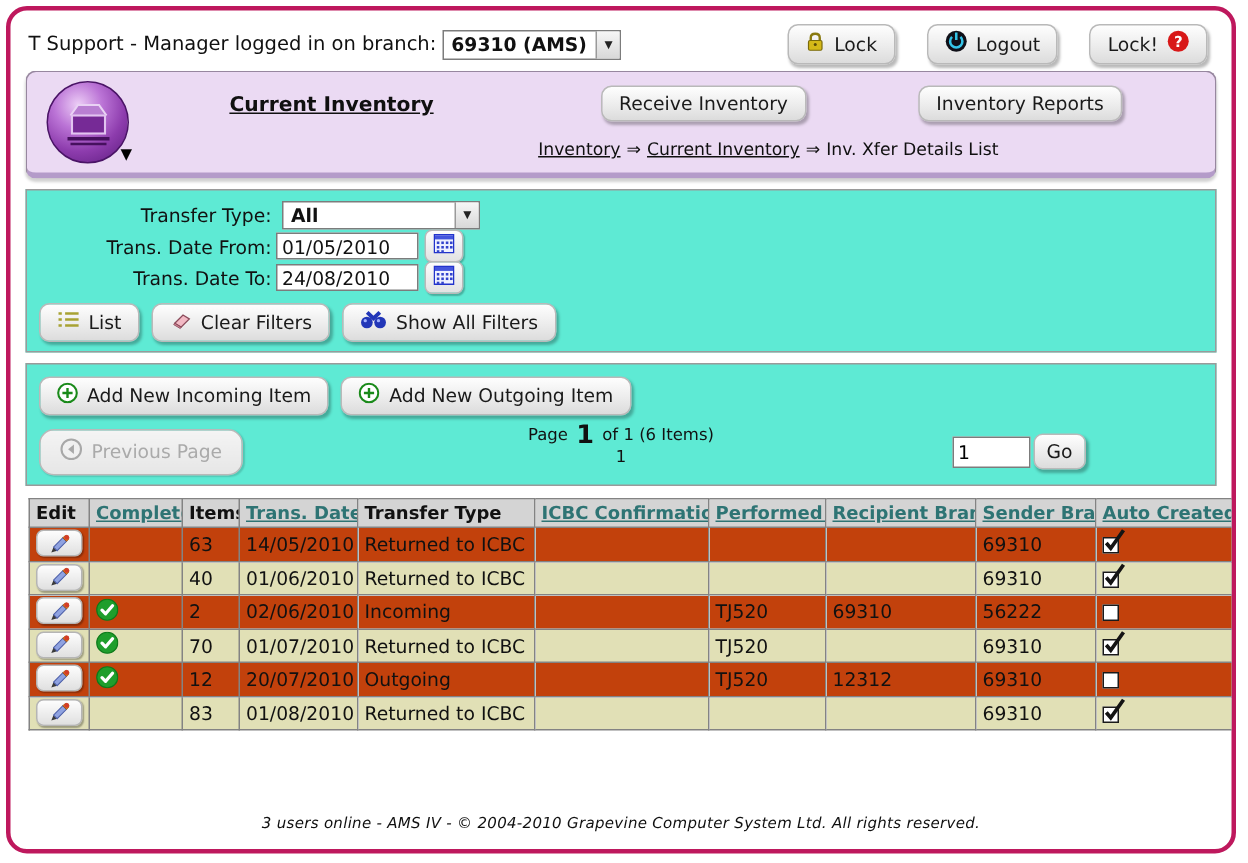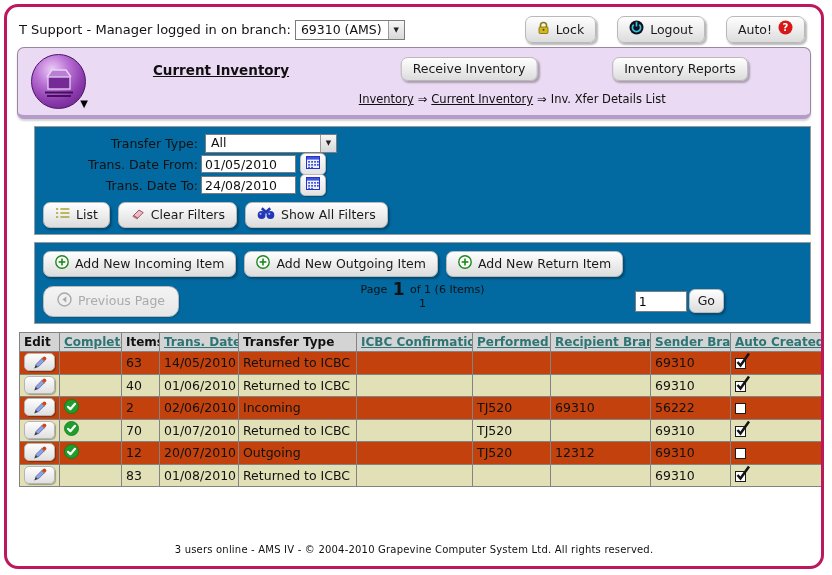--- a/index.html
+++ b/index.html
@@ -10,22 +10,22 @@
   }
   .frame {
     position:relative; margin:4px; width:820px; height:565px;
     border:3px solid #be185d; border-radius:14px; background:#fff; overflow:hidden;
   }
 
   
   .topbar { display:flex; align-items:center; padding:11px 12px 4px 12px; height:38px; }
   .topbar-text { font-size:13px; white-space:nowrap; }
   .fake-select {
-    display:inline-flex; align-items:flex-end; margin-left:4px;
-    border:1px solid #7c7c7c; background:#fff; height:20px; cursor:pointer;
+    display:inline-flex; align-items:flex-start; margin-left:4px;
+    border:1px solid #7c7c7c; background:#fff; height:20px; cursor:pointer;font-weight:bold;
   }
   .fake-select .val { padding:1px 6px 2px 5px; font-size:12.5px; }
   .fake-select .dd  {
     width:16px; height:100%; border-left:1px solid #9a9a9a;
     background:linear-gradient(180deg,#f6f6f6,#d8d8d8);
     display:flex; align-items:center; justify-content:center;
     font-size:7px; color:#222;
   }
   .branch-select .val { min-width:88px; }
   .topbar-buttons { margin-left:auto; display:flex; gap:21px; padding-right:4px; }
@@ -70,21 +70,21 @@
   .band-btn.reports { left:662px; }
   .breadcrumb {
     position:absolute; left:50%; bottom:9px; transform:translateX(-18%);
     font-size:11.5px; white-space:nowrap; color:#101010;
   }
   .breadcrumb a { color:#101010; text-decoration:underline; cursor:pointer; }
   .breadcrumb .sep { margin:0 4px; }
 
   
   .panel {
-    margin:7px 10px 0 27px; border:1px solid #9a9a9a; background:#0369a1; padding:6px 8px;
+    margin:7px 10px 0 10px; border:1px solid #9a9a9a; background:#5eead4; padding:6px 8px;
   }
   .filter-row { display:flex; align-items:center; height:20px; margin-bottom:1px; }
   .filter-row label { width:158px; text-align:right; padding-right:3px; font-size:12.5px; }
   .filters .fake-select { width:132px; height:19px; }
   .filters .fake-select .val { flex:1; }
   .date-input {
     width:95px; height:18px; border:1px solid #7c7c7c; font-family:inherit;
     font-size:12.5px; padding:0 3px; color:#111;
   }
   .cal-btn {
@@ -125,21 +125,21 @@
     border:1px solid #b5b5b5; box-shadow:1px 1px 1px rgba(0,0,0,.3); cursor:pointer;
   }
   .c-edit { text-align:center; padding:1px 2px; }
   .completed-icon { display:inline-flex; }
   .cb { position:relative; display:inline-block; width:11px; height:11px; border:1.6px solid #1a1a1a; background:#fff; vertical-align:middle; }
   .cb svg { position:absolute; left:-1px; top:-8px; }
 
   
   .footer {
     position:absolute; bottom:11px; left:0; width:100%;
-    text-align:center; font-size:10px; color:#101010; letter-spacing:.2px;
+    text-align:center; font-size:10px; color:#101010; letter-spacing:.2px;font-style:italic;
   }
 </style>
 </head>
 <body>
 
 <div class="frame">
 
   <div class="topbar">
     <span class="topbar-text">T Support - Manager logged in on branch:</span>
     <span class="fake-select branch-select">
@@ -157,21 +157,21 @@
       </button>
       <button class="btn">
         <span><svg width="15" height="15" viewBox="0 0 15 15">
               <circle cx="7.5" cy="7.5" r="7" fill="#101018"></circle>
               <path d="M4.7 4.6 A4.1 4.1 0 1 0 10.3 4.6" fill="none" stroke="#35c4e8" stroke-width="1.7"></path>
               <line x1="7.5" y1="1.7" x2="7.5" y2="6.6" stroke="#35c4e8" stroke-width="1.7"></line>
             </svg></span>
         <span>Logout</span>
       </button>
       <button class="btn">
-        <span>Auto!</span>
+        <span>Lock!</span>
         <span><svg width="15" height="15" viewBox="0 0 15 15">
               <circle cx="7.5" cy="7.5" r="7" fill="#d81818"></circle>
               <text x="7.5" y="11" font-size="10" font-weight="bold" fill="#fff" text-anchor="middle" font-family="DejaVu Sans, sans-serif">?</text>
             </svg></span>
       </button>
     </span>
   </div>
 
   <div class="band">
     <div class="sphere">
@@ -282,28 +282,20 @@
             </svg></span>
         <span>Add New Incoming Item</span>
       </button>
       <button class="btn">
         <span><svg width="14" height="14" viewBox="0 0 14 14">
               <circle cx="7" cy="7" r="6.2" fill="#fff" stroke="#1a8a1a" stroke-width="1.4"></circle>
               <line x1="7" y1="3.6" x2="7" y2="10.4" stroke="#1a8a1a" stroke-width="1.6"></line>
               <line x1="3.6" y1="7" x2="10.4" y2="7" stroke="#1a8a1a" stroke-width="1.6"></line>
             </svg></span>
         <span>Add New Outgoing Item</span>
-      </button>
-      <button class="btn">
-        <span><svg width="14" height="14" viewBox="0 0 14 14">
-              <circle cx="7" cy="7" r="6.2" fill="#fff" stroke="#1a8a1a" stroke-width="1.4"></circle>
-              <line x1="7" y1="3.6" x2="7" y2="10.4" stroke="#1a8a1a" stroke-width="1.6"></line>
-              <line x1="3.6" y1="7" x2="10.4" y2="7" stroke="#1a8a1a" stroke-width="1.6"></line>
-            </svg></span>
-        <span>Add New Return Item</span>
       </button>
     </div>
     <div class="pager-row">
       <button class="btn big disabled">
         <span><svg width="15" height="15" viewBox="0 0 15 15">
               <circle cx="7.5" cy="7.5" r="6.5" fill="#f0f0f0" stroke="#a8a8a8" stroke-width="1.4"></circle>
               <path d="M9.3 4.4 L5.4 7.5 L9.3 10.6 Z" fill="#a8a8a8"></path>
             </svg></span>
         <span>Previous Page</span>
       </button>

